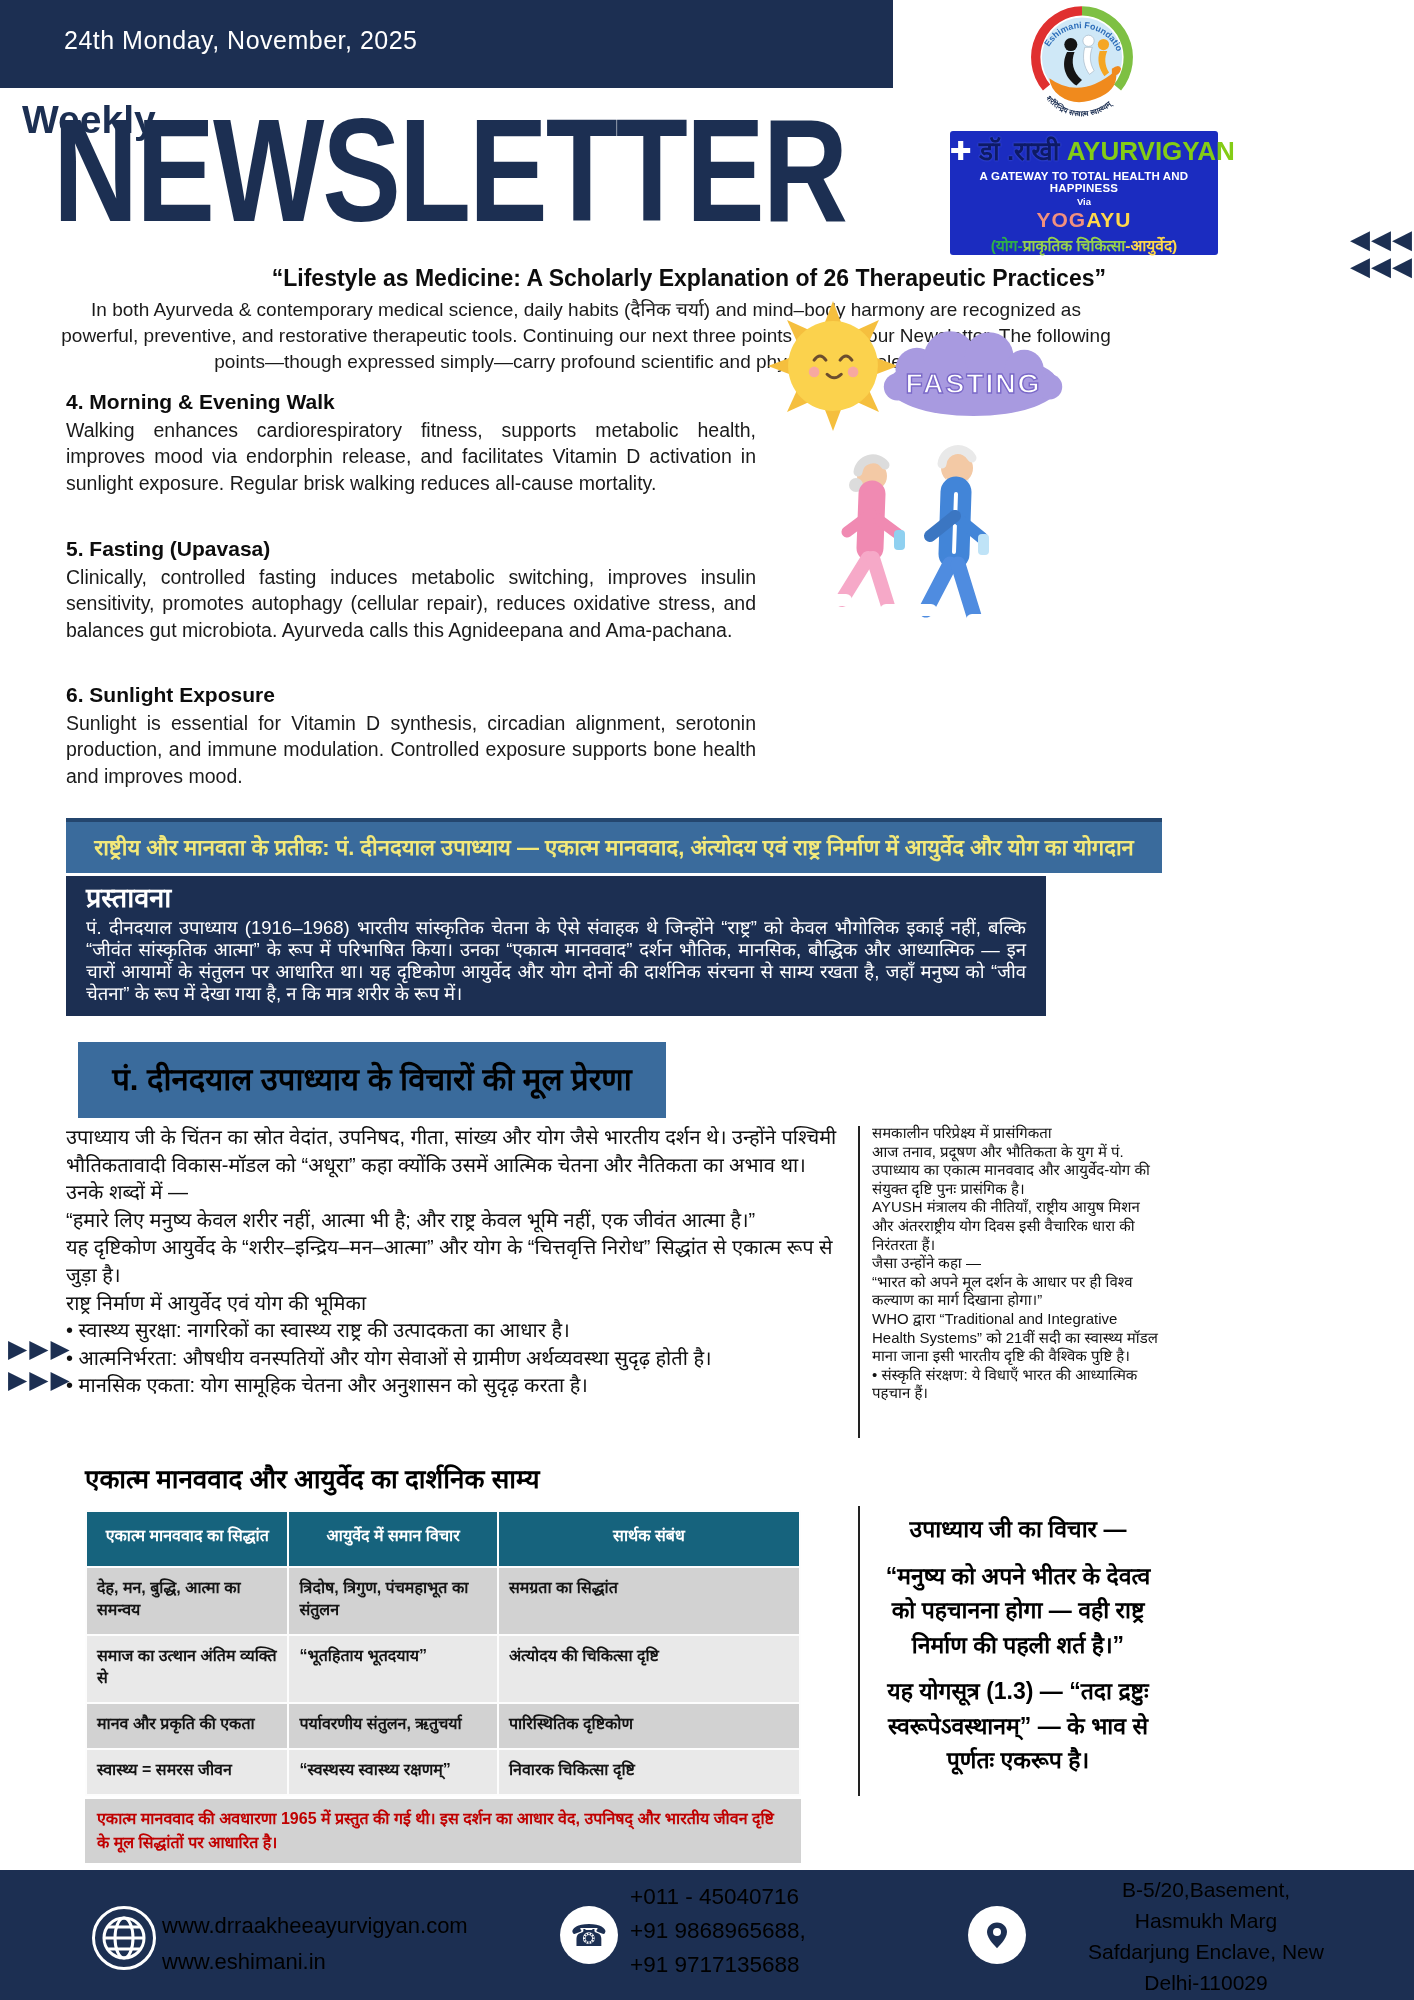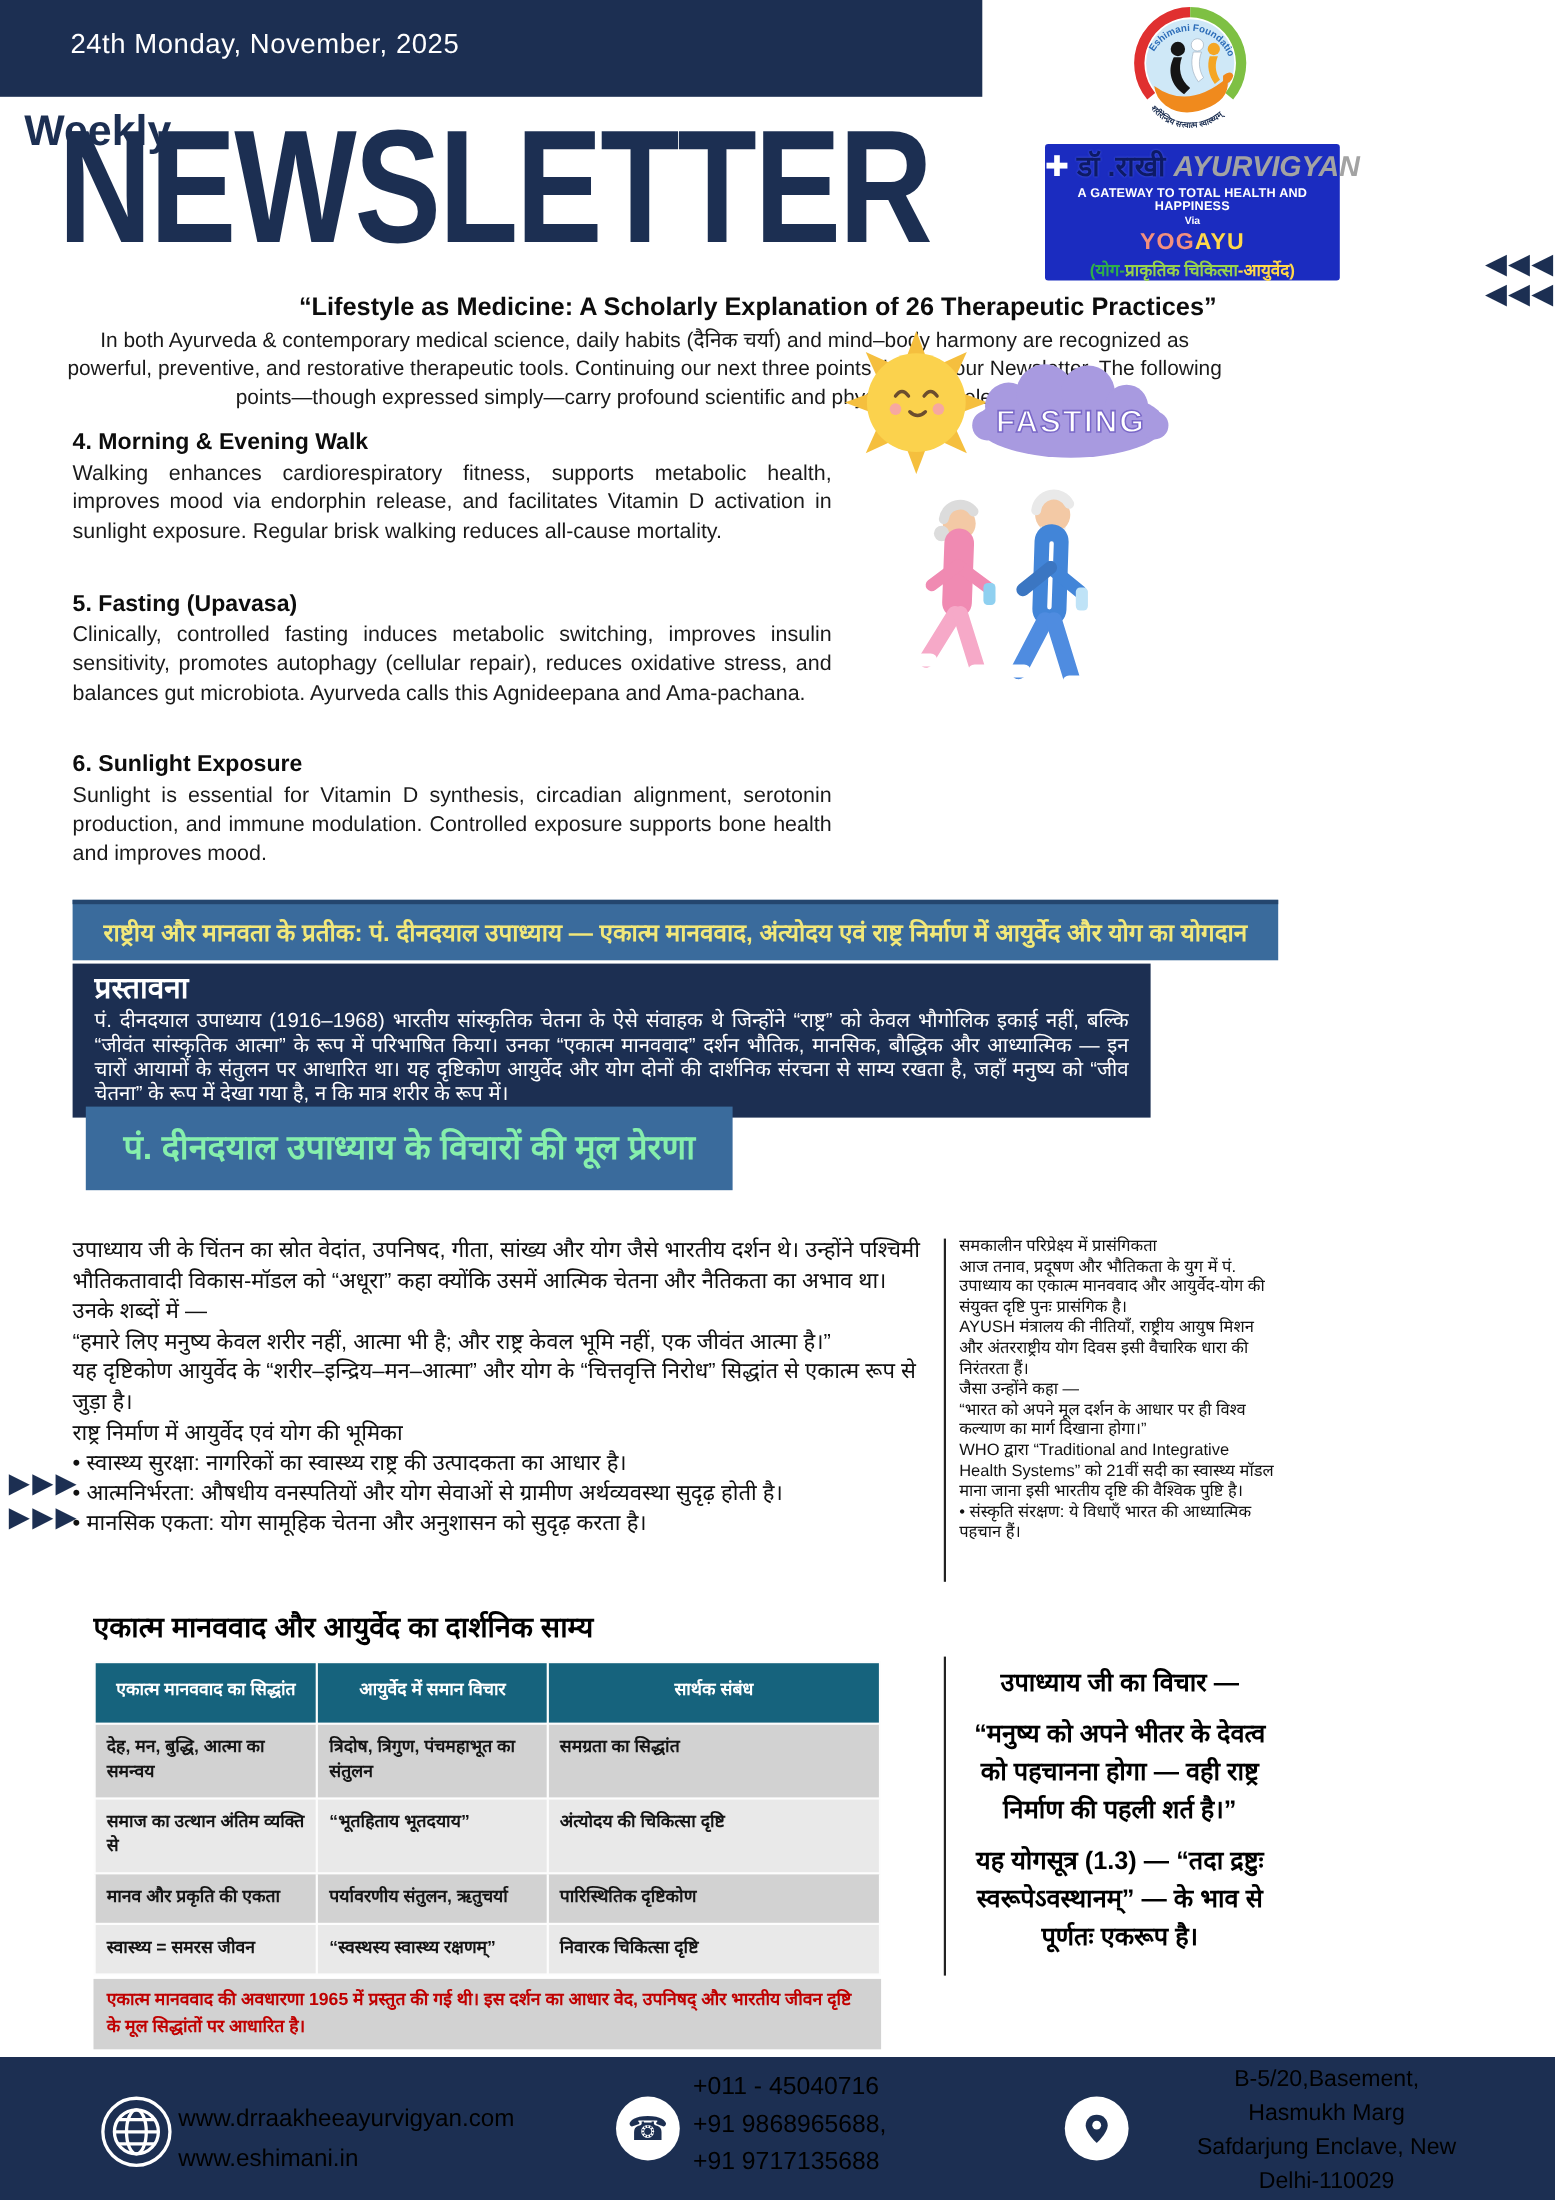--- a/index.html
+++ b/index.html
@@ -12,21 +12,21 @@
   .issue-date{left:64px;top:26px;color:#fff;font-size:25px;letter-spacing:.5px;}
   .kicker{left:22px;top:98px;font-size:39px;font-weight:700;color:#1c2f52;}
   .masthead{left:53px;top:97px;font-size:118px;font-weight:800;color:#1c2f52;letter-spacing:-2px;line-height:1;transform:scaleY(1.24);transform-origin:left top;white-space:nowrap;}
 
   
   .brand-card{left:950px;top:131px;width:268px;height:124px;background:#1b2cc0;border-radius:3px;text-align:center;color:#fff;padding-top:6px;box-sizing:border-box;}
   .brand-row1{font-size:26px;font-weight:800;line-height:1.1;white-space:nowrap;}
   .plus-icon{color:#fff;font-weight:800;}
   .plus-icon::before{content:"✚";}
   .brand-doc{color:#0d1a66;text-shadow:0 0 2px #4f63e8;}
-  .brand-name{color:#a3a3a3;font-style:italic;}
+  .brand-name{color:#84cc16;}
   .brand-tagline{font-size:11.5px;font-weight:700;margin-top:4px;letter-spacing:.2px;}
   .brand-via{font-size:9.5px;margin-top:2px;font-weight:700;}
   .brand-yogayu{font-size:21px;font-weight:800;margin-top:1px;letter-spacing:1px;}
   .yog{color:#f2907e;} .ayu{color:#ffd84a;}
   .brand-sub{font-size:15.5px;font-weight:700;margin-top:2px;}
   .sub-g{color:#2fae4a;} .sub-l{color:#96d14e;} .sub-y{color:#ffd84a;}
 
   .back-arrows{left:1350px;top:226px;color:#1c2f52;font-size:26px;line-height:27px;letter-spacing:1px;font-weight:700;}
   .fwd-arrows{left:8px;top:1333px;color:#1c2f52;font-size:25px;line-height:31px;letter-spacing:2px;font-weight:700;}
 
@@ -42,21 +42,21 @@
   .sun{left:758px;top:301px;}
   .cloud{left:876px;top:328px;}
   .couple{left:814px;top:430px;}
   .logo{left:1026px;top:2px;}
 
   
   .banner{left:66px;top:818px;width:1096px;height:55px;background:#3a6b9c;border-top:4px solid #24466e;color:#f2e87a;font-size:22px;font-weight:600;text-align:center;line-height:52px;box-sizing:border-box;}
   .prelude{left:66px;top:876px;width:980px;min-height:140px;background:#1c2f52;color:#fff;padding:7px 20px 10px 20px;box-sizing:border-box;}
   .prelude-h{font-size:27px;font-weight:800;line-height:1.15;}
   .prelude-b{font-size:18.5px;line-height:1.18;text-align:justify;margin-top:3px;}
-  .main-heading{left:78px;top:1006px;width:588px;height:76px;background:#3a6b9c;color:#86efac;font-size:31px;font-weight:800;text-align:center;line-height:76px;}
+  .main-heading{left:78px;top:1042px;width:588px;height:76px;background:#3a6b9c;color:#000000;font-size:31px;font-weight:800;text-align:center;line-height:76px;}
 
   .left-col{left:66px;top:1124px;width:792px;font-size:20px;line-height:1.38;color:#111;}
   .left-col p{margin:0;}
   .right-col{left:872px;top:1124px;width:292px;font-size:15px;line-height:1.24;color:#111;}
   .right-col p{margin:0;}
   .divider{width:2px;background:#222;}
   .div-top{left:858px;top:1126px;height:312px;}
   .div-bot{left:858px;top:1506px;height:290px;}
 
   

